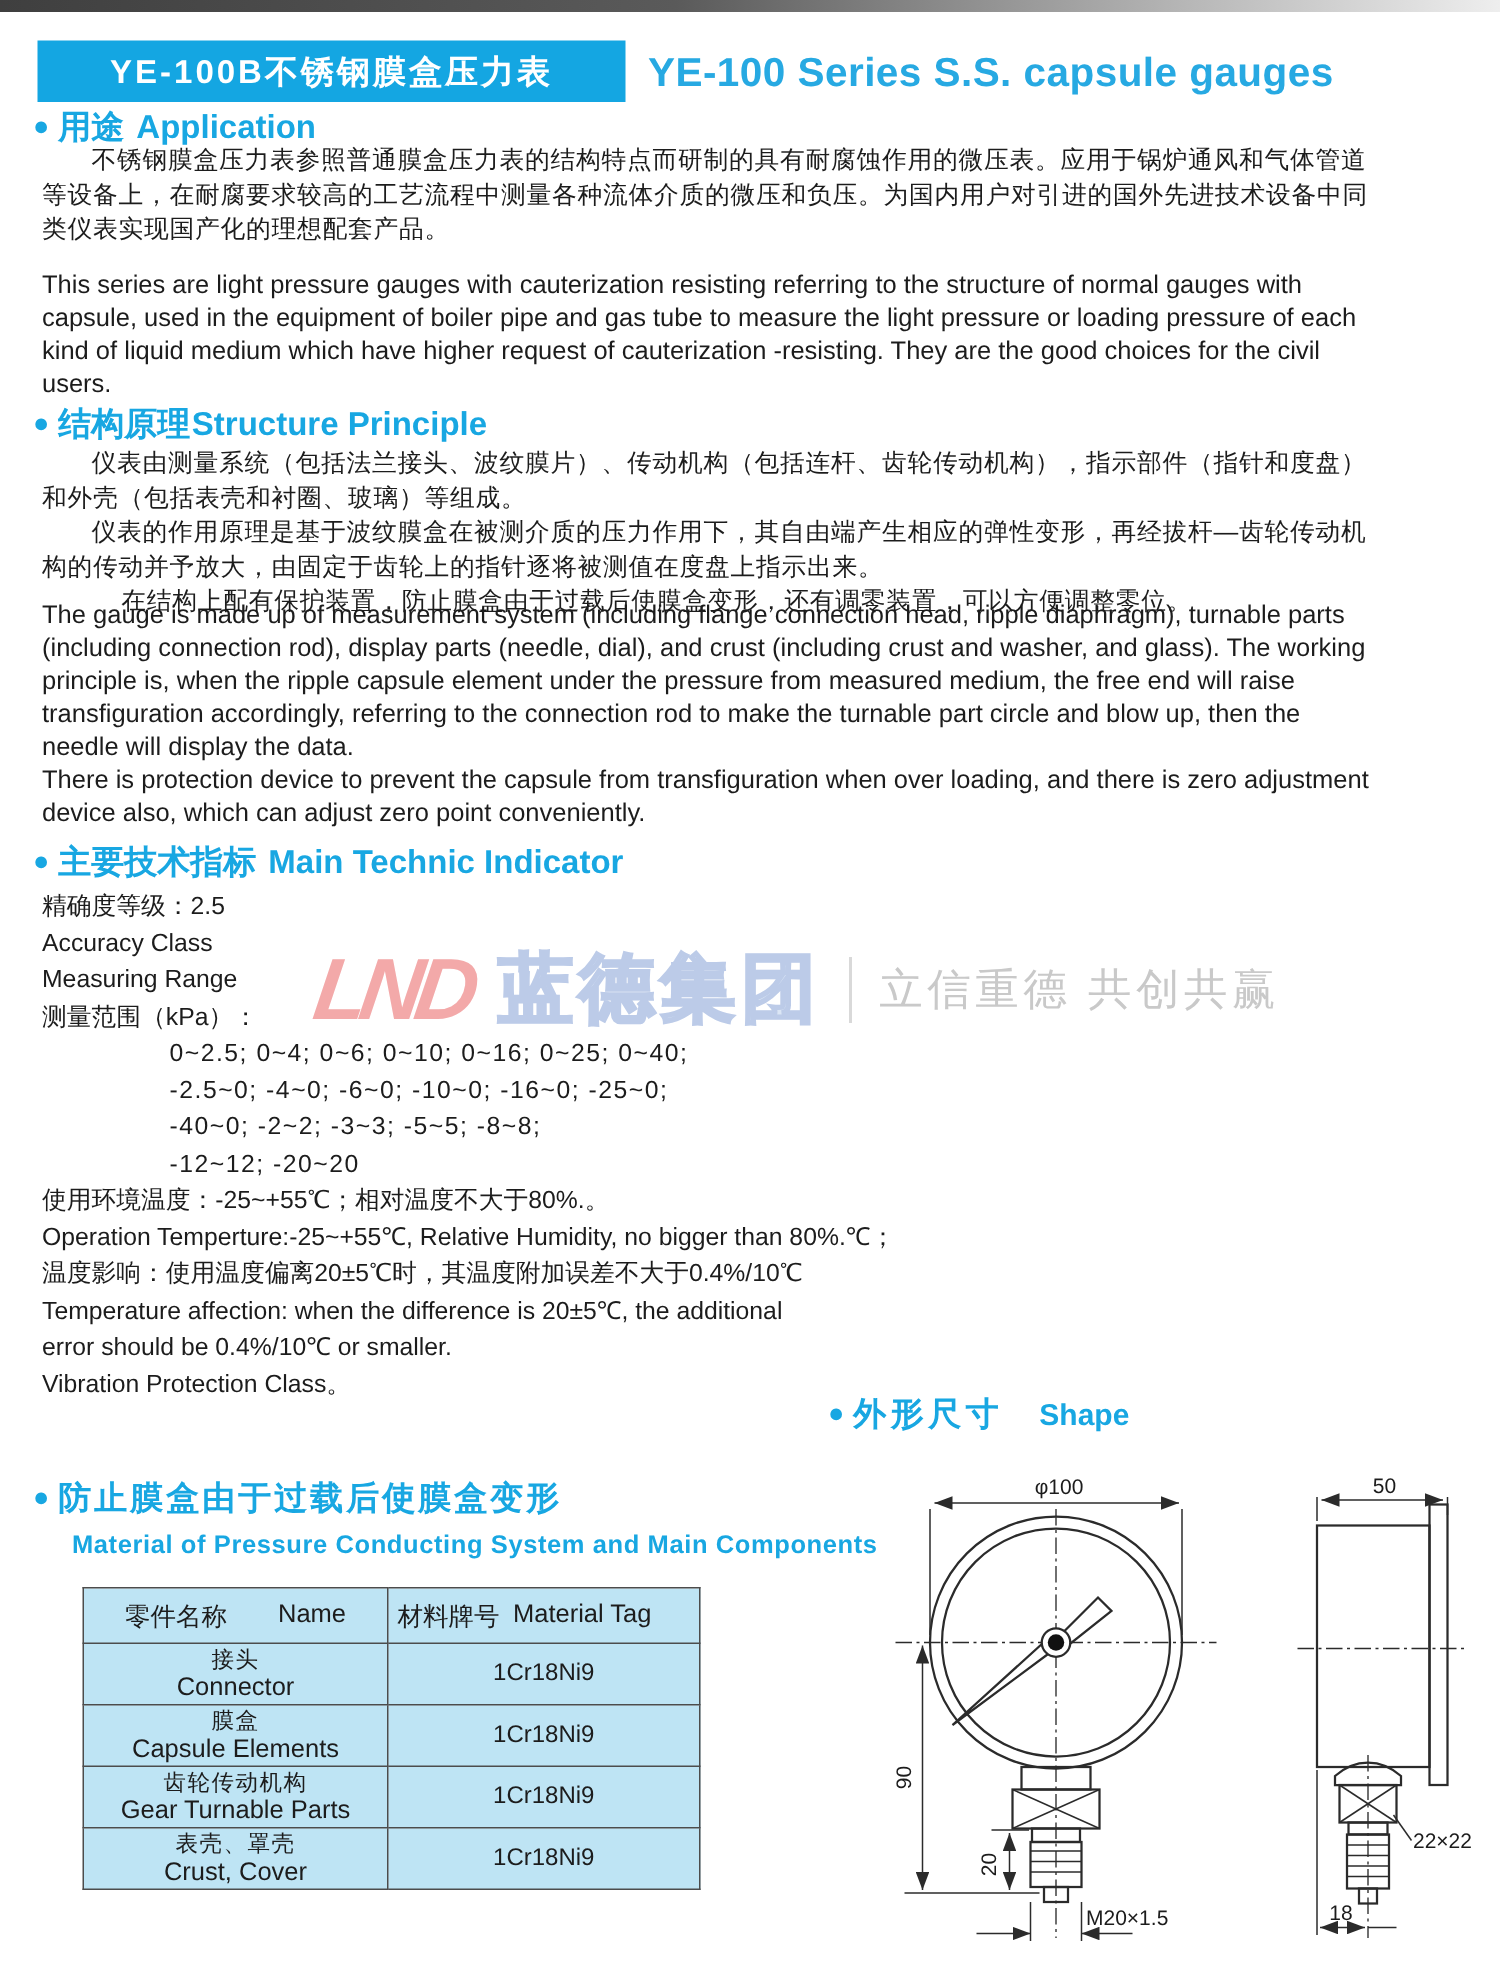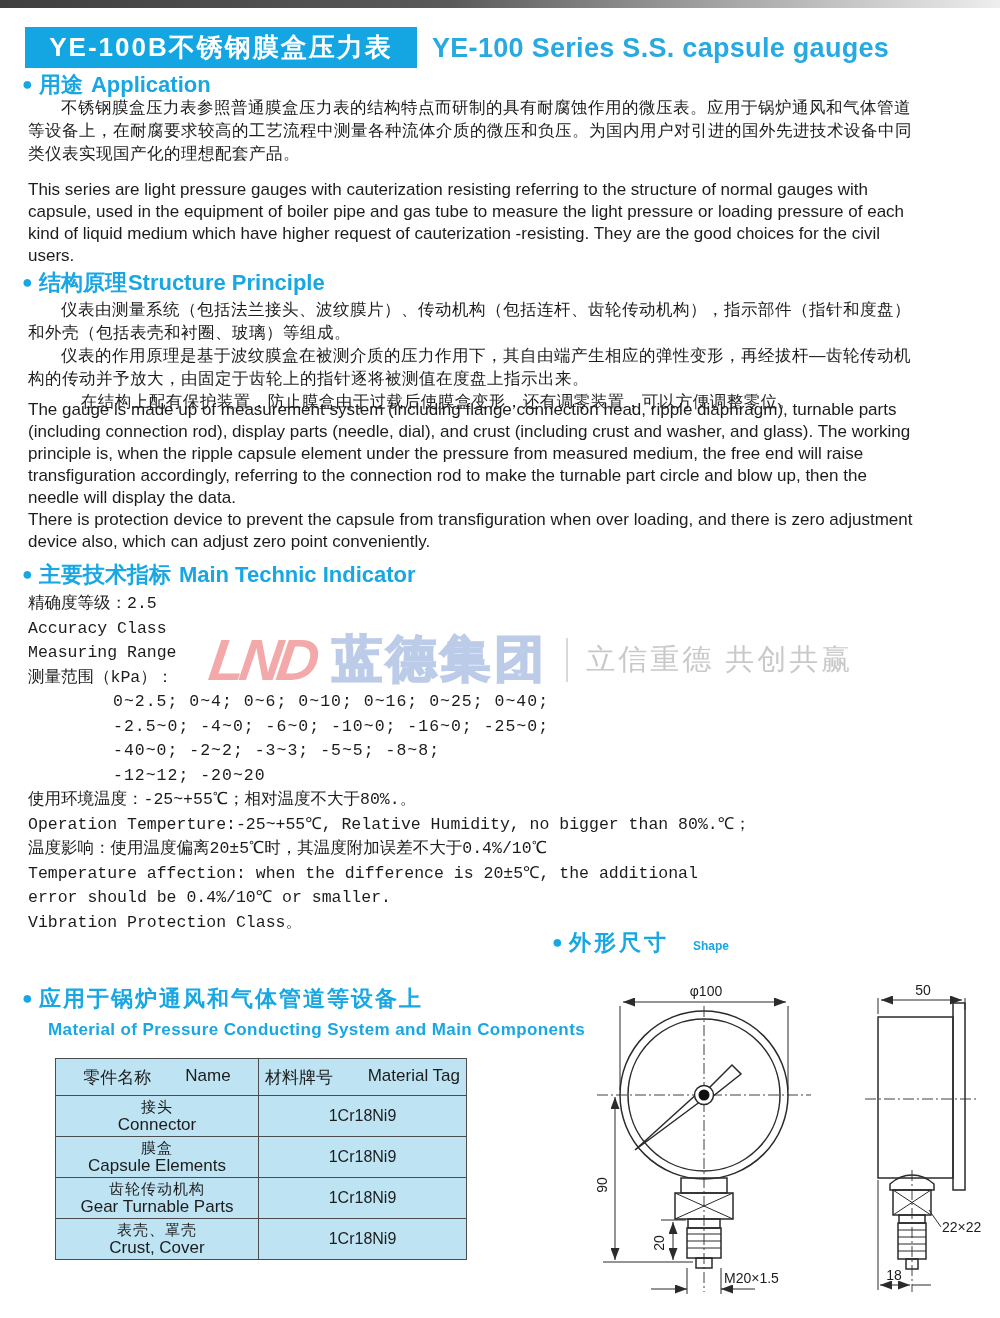--- a/index.html
+++ b/index.html
@@ -9,37 +9,37 @@
   }
   .abs { position:absolute; }
 
   
   .top-strip { left:0; top:0; width:1000px; height:8px;
     background:linear-gradient(90deg,#3f3f3f 0%,#5a5a5a 45%,#b9b9b9 80%,#eeeeee 100%); }
 
   
   .title-box { left:25px; top:27px; width:392px; height:41px; background:#14a6e2;
     display:flex; align-items:center; justify-content:center; }
-  .title-box span { color:#ffffff; font-size:26px; font-weight:bold; letter-spacing:2px; white-space:nowrap; }
+  .title-box span { color:#ffffff; font-size:22px; font-weight:bold; letter-spacing:2px; white-space:nowrap; }
   .title-en { left:432px; top:33px; color:#27a9e2; font-size:27px; font-weight:bold; letter-spacing:0.3px; white-space:nowrap; }
 
   
   .sec-heading { color:#18a7e2; font-size:22px; font-weight:bold; white-space:nowrap; }
   .sec-heading .bullet { font-size:18px; margin-right:6px; vertical-align:2px; }
   .sec-heading .en { margin-left:8px; font-weight:bold; }
   .sec-heading .en.tight { margin-left:1px; }
-  .sec-heading .en.small { font-size:12px;margin-left:24px; }
+  .sec-heading .en.small { font-size:20px;margin-left:24px; }
 
   .cn-text { font-size:16.5px; line-height:23px; letter-spacing:0.5px; }
   .en-text { font-size:17px; line-height:22px; }
   p { margin:0; }
   .ind2 { text-indent:2em; }
   .ind3 { text-indent:3.2em; }
 
-  .ind-block { font-size:16.5px; line-height:24.5px;font-family:Liberation Mono, monospace; }
+  .ind-block { font-size:16.5px; line-height:24.5px; }
   .ind-block .range { padding-left:85px; letter-spacing:1px; }
 
   
   .watermark { left:210px; top:626px; display:flex; align-items:center; gap:18px; z-index:0; white-space:nowrap; }
   .wm-logo { font-size:58px; font-weight:900; font-style:italic; color:#f3a9a9; letter-spacing:-5px; transform:skewX(-8deg); }
   .wm-company { font-size:50px; font-weight:bold; color:#dbe6f5; -webkit-text-stroke:2px #bccbe8; letter-spacing:4px; }
   .wm-divider { width:0; height:44px; border-left:2px solid #d9d9d9; }
   .wm-slogan { font-size:29px; color:#c9c9c9; letter-spacing:3px; }
   .layer-text { z-index:1; }
 
@@ -47,21 +47,21 @@
   .mat-subtitle { left:48px; top:1020px; color:#18a7e2; font-size:17px; font-weight:bold; letter-spacing:0.4px; }
 
   
   .mat-table { left:55px; top:1058px; border-collapse:collapse; }
   .mat-table td { background:#bee4f4; border:1.6px solid #4c4c4c; text-align:center; vertical-align:middle; padding:2px 6px; }
   .mat-table .c1 { width:190px; }
   .mat-table .c2 { width:195px; }
   .mat-table tr { height:40px; }
   .mat-table tr.hdr { height:37px; }
   .hdr-flex { display:flex; justify-content:center; gap:34px; font-size:17px; }
-  .hdr-flex2 { display:flex; justify-content:space-between; gap:9px; font-size:17px; }
+  .hdr-flex2 { display:flex; justify-content:flex-start; gap:9px; font-size:17px; }
   .cell-cn { font-size:15px; line-height:17px; letter-spacing:1px; }
   .cell-en { font-size:17px; line-height:19px; }
   .cell-tag { font-size:16px; }
 
   
   svg { overflow:visible; }
   .dw  { stroke:#2b2b2b; stroke-width:1.5; fill:none; }
   .dwthin { stroke:#2b2b2b; stroke-width:1; fill:none; }
   .cl { stroke:#2b2b2b; stroke-width:0.9; fill:none; stroke-dasharray:11 3 2 3; }
   .dwfillw { stroke:#2b2b2b; stroke-width:1.5; fill:#ffffff; }
@@ -128,21 +128,21 @@
     <div>Temperature affection: when the difference is 20±5℃, the additional</div>
     <div>error should be 0.4%/10℃ or smaller.</div>
     <div>Vibration Protection Class。</div>
   </div>
 
   <div class="abs sec-heading" style="left:552px; top:928px;">
     <span class="bullet">●</span><span style="letter-spacing:3px;">外形尺寸</span><span class="en small">Shape</span>
   </div>
 
   <div class="abs sec-heading" style="left:22px; top:984px;">
-    <span class="bullet">●</span><span style="letter-spacing:2px;">应用于锅炉通风和气体管道等设备上</span>
+    <span class="bullet">●</span><span style="letter-spacing:2px;">防止膜盒由于过载后使膜盒变形</span>
   </div>
   <div class="abs mat-subtitle">Material of Pressure Conducting System and Main Components</div>
 
   <table class="abs mat-table">
     <tbody>
       <tr class="hdr">
         <td class="c1">
           <div class="hdr-flex">
             <span>零件名称</span>
             <span>Name</span>

